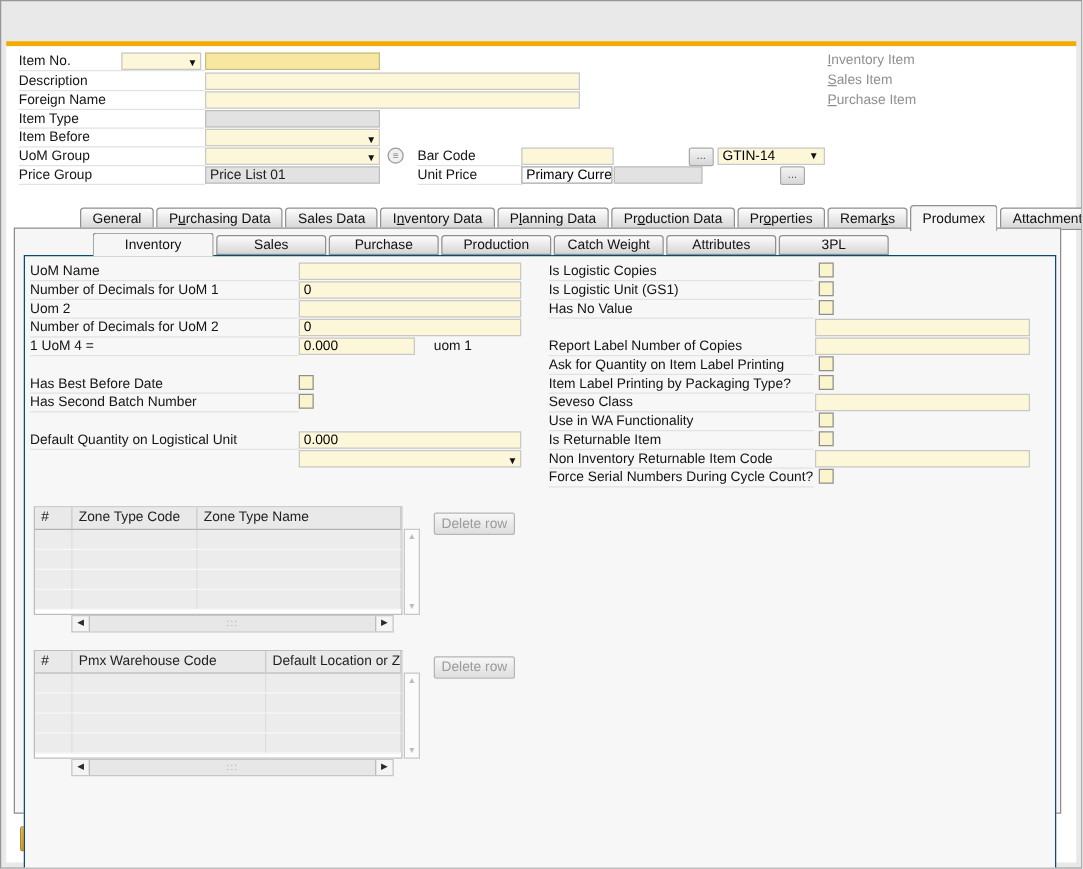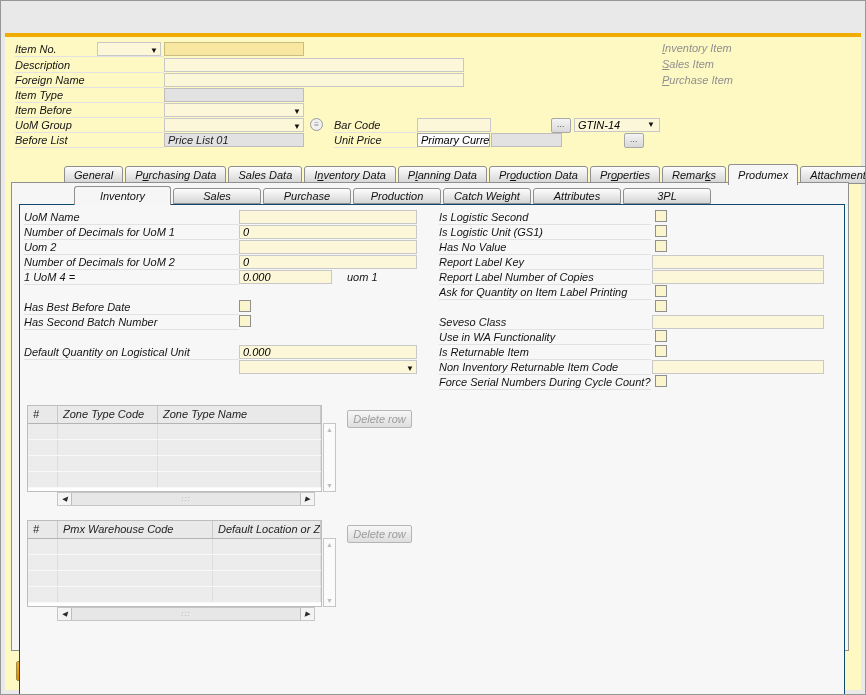--- a/index.html
+++ b/index.html
@@ -12,21 +12,21 @@
               border: 1px solid #bdbdbd; }
   .title { position: absolute; left: 10px; top: 6px; font-size: 13px; font-weight: bold; color: #0d0d0d; }
   .winbtns { position: absolute; right: 5px; top: 4px; display: flex; gap: 3px; }
   .wbtn { width: 22px; height: 18px; background: linear-gradient(#cfcfcf,#a9a9a9);
           border: 1px solid #efefef; box-shadow: 0 0 0 1px #8d8d8d; position: relative; cursor: pointer; }
   .g-min { position: absolute; left: 4px; right: 4px; bottom: 3px; height: 2px; background: #5a5a5a; }
   .g-max { position: absolute; left: 4px; top: 3px; width: 12px; height: 10px; border: 2px solid #5a5a5a; }
   .g-close { position: absolute; left: 0; top: 0; width: 100%; text-align: center; font-size: 13px;
              font-weight: bold; color: #5a5a5a; line-height: 16px; }
   .goldbar { position: absolute; left: 4px; top: 32px; right: 4px; height: 4px; background: #F2AC00; }
-  .client { position: absolute; left: 4px; top: 36px; right: 4px; bottom: 4px; background: #fef9c3; font-style: italic; }
+  .client { position: absolute; left: 4px; top: 36px; right: 4px; bottom: 4px; background: #ffffff; }
 
   .flabel { position: absolute; height: 15px; font-size: 11px; color: #141414;
             border-bottom: 1px solid #e2e2e2; line-height: 14px; white-space: nowrap; overflow: hidden; }
   .flag { position: absolute; font-size: 11px; color: #8f8f8f; white-space: nowrap; }
   .inp { position: absolute; height: 14px; background: #FCF7D8; border: 1px solid #C8C8C8;
          font-size: 11px; line-height: 12px; padding: 0 3px; color: #000;
          white-space: nowrap; overflow: hidden; }
   .inp.active { background: #F8E7A0; border-color: #C8BC82; }
   .inp.gray { background: #E2E2E2; border-color: #BDBDBD; color: #1c1c1c; }
   .inp.white { background: #FCFCFC; border-color: #A9A9A9; }
@@ -91,21 +91,21 @@
   <div class="goldbar"></div>
 
   <div class="client">
 
     <div class="flabel" style="left:10px;top:5px;width:149px">Item No.</div>
     <div class="flabel" style="left:10px;top:21px;width:149px">Description</div>
     <div class="flabel" style="left:10px;top:36px;width:149px">Foreign Name</div>
     <div class="flabel" style="left:10px;top:51px;width:149px">Item Type</div>
     <div class="flabel" style="left:10px;top:66px;width:149px">Item Before</div>
     <div class="flabel" style="left:10px;top:81px;width:149px">UoM Group</div>
-    <div class="flabel" style="left:10px;top:96px;width:149px">Before List</div>
+    <div class="flabel" style="left:10px;top:96px;width:149px">Price Group</div>
     <div class="flabel" style="left:329px;top:81px;width:84px">Bar Code</div>
     <div class="flabel" style="left:329px;top:96px;width:84px">Unit Price</div>
 
     <div class="inp combo" style="left:92px;top:5px;width:64px">
         <span class="dd">▼</span>
       </div>
     <div class="inp active" style="left:159px;top:5px;width:140px"></div>
     <div class="inp" style="left:159px;top:21px;width:300px"></div>
     <div class="inp" style="left:159px;top:36px;width:300px"></div>
     <div class="inp gray" style="left:159px;top:51px;width:140px"></div>
@@ -179,38 +179,38 @@
       <div class="flabel" style="left:4px;top:110px;width:215px">Has Second Batch Number</div>
       <div class="cb" style="left:219px;top:110px"></div>
 
       <div class="flabel" style="left:4px;top:140px;width:215px">Default Quantity on Logistical Unit</div>
       <div class="inp" style="left:219px;top:140px;width:178px">0.000</div>
 
       <div class="inp combo" style="left:219px;top:155px;width:178px">
           <span class="dd">▼</span>
         </div>
 
-      <div class="flabel" style="left:419px;top:5px;width:212px">Is Logistic Second</div>
+      <div class="flabel" style="left:419px;top:5px;width:212px">Is Logistic Copies</div>
       <div class="cb" style="left:635px;top:5px"></div>
 
       <div class="flabel" style="left:419px;top:20px;width:212px">Is Logistic Unit (GS1)</div>
       <div class="cb" style="left:635px;top:20px"></div>
 
       <div class="flabel" style="left:419px;top:35px;width:212px">Has No Value</div>
       <div class="cb" style="left:635px;top:35px"></div>
 
-      <div class="flabel" style="left:419px;top:50px;width:212px">Report Label Key</div>
       <div class="inp" style="left:632px;top:50px;width:172px"></div>
 
       <div class="flabel" style="left:419px;top:65px;width:212px">Report Label Number of Copies</div>
       <div class="inp" style="left:632px;top:65px;width:172px"></div>
 
       <div class="flabel" style="left:419px;top:80px;width:212px">Ask for Quantity on Item Label Printing</div>
       <div class="cb" style="left:635px;top:80px"></div>
 
+      <div class="flabel" style="left:419px;top:95px;width:212px">Item Label Printing by Packaging Type?</div>
       <div class="cb" style="left:635px;top:95px"></div>
 
       <div class="flabel" style="left:419px;top:110px;width:212px">Seveso Class</div>
       <div class="inp" style="left:632px;top:110px;width:172px"></div>
 
       <div class="flabel" style="left:419px;top:125px;width:212px">Use in WA Functionality</div>
       <div class="cb" style="left:635px;top:125px"></div>
 
       <div class="flabel" style="left:419px;top:140px;width:212px">Is Returnable Item</div>
       <div class="cb" style="left:635px;top:140px"></div>

